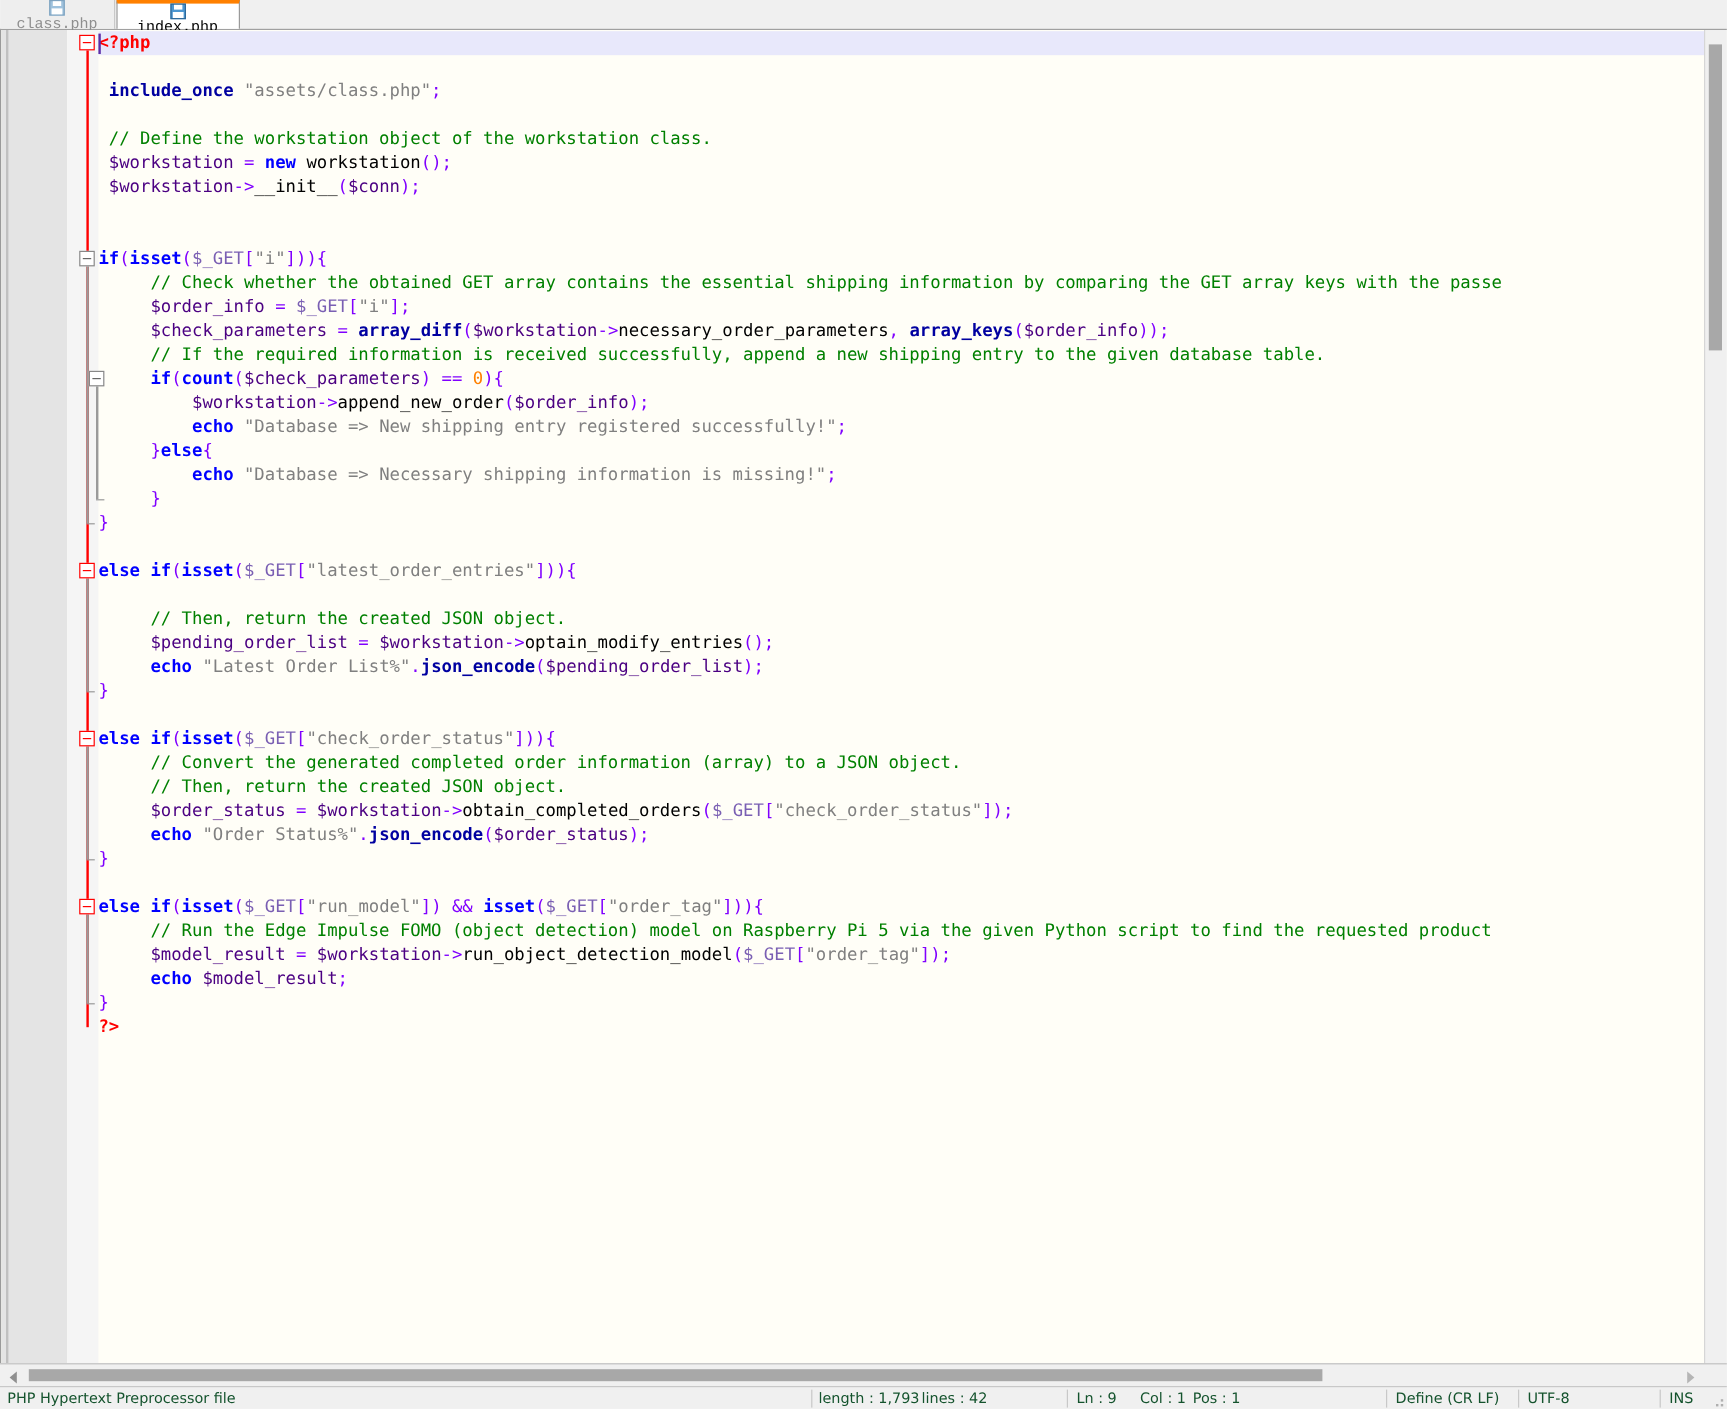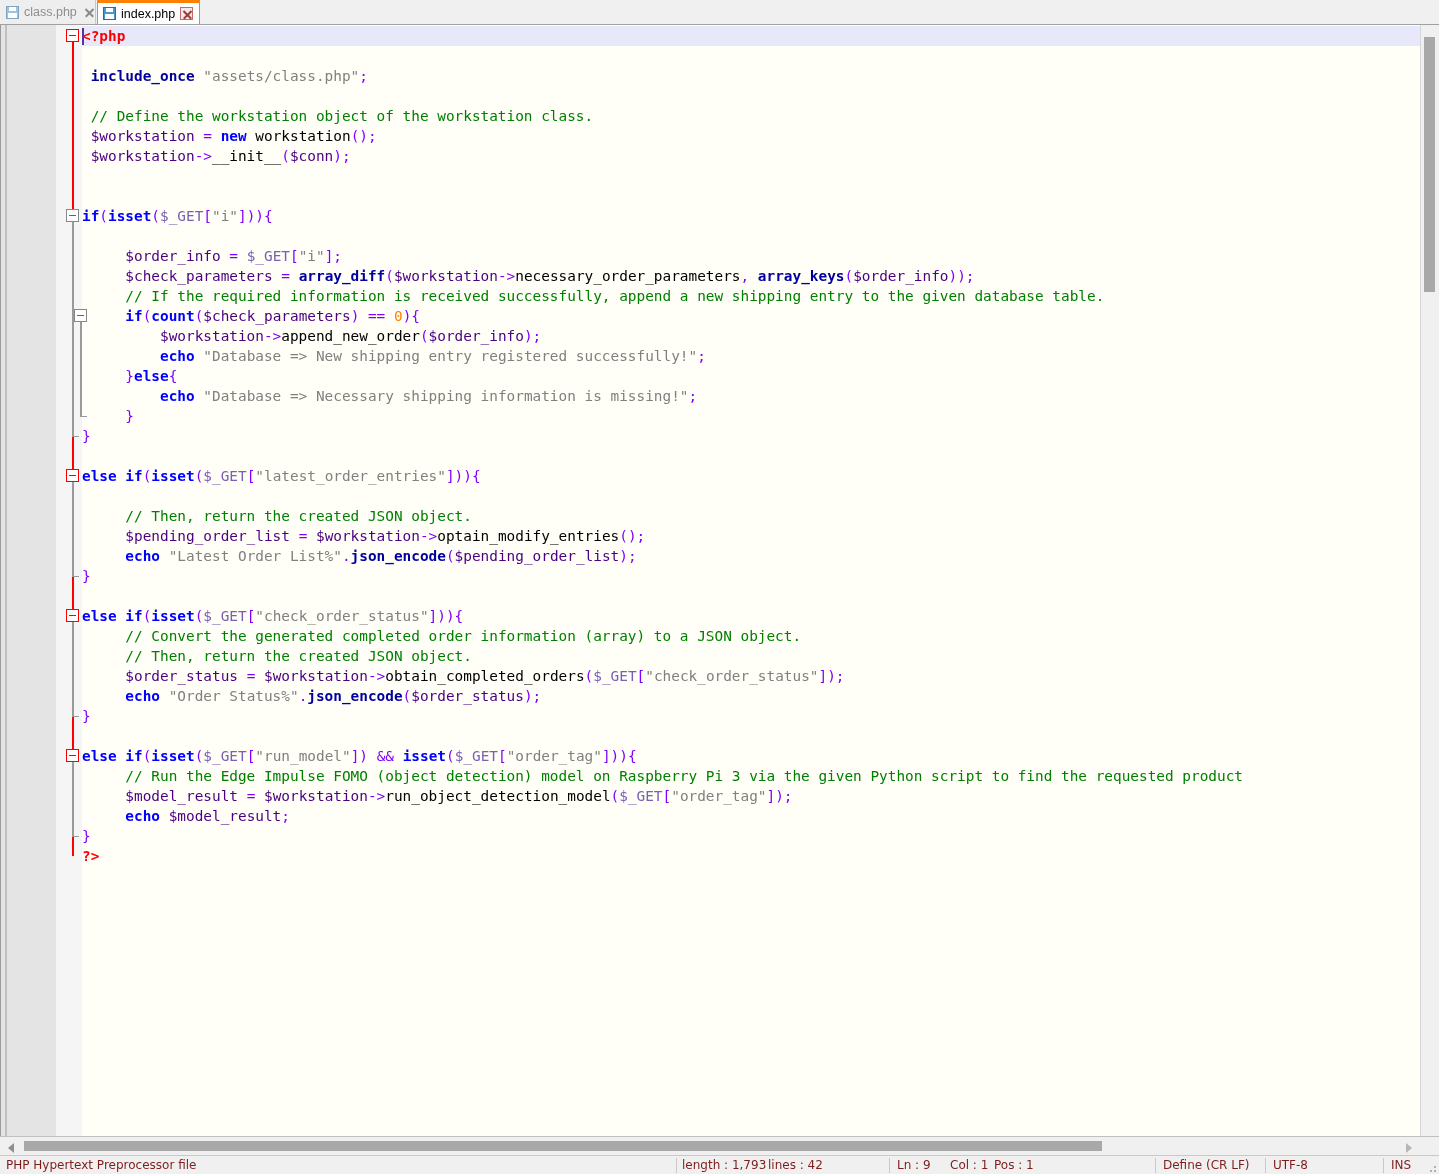--- a/index.html
+++ b/index.html
@@ -15,24 +15,25 @@
     position:absolute;left:0;top:0;width:1439px;height:25px;
     background:#f0f0f0;
     border-bottom:1px solid #a0a0a0;
     box-sizing:border-box;
   }
   .tab{
     position:absolute;top:0;height:24px;
     display:flex;align-items:center;
     box-sizing:border-box;
     padding:0 6px 0 5px;
-    font-family:Liberation Sans, sans-serif;
+    font-family:Liberation Mono, monospace;
     font-size:12.5px;
     cursor:default;
     user-select:none;
+    flex-direction:column;
   }
   .tab.inactive{
     left:1px;width:95px;
     background:#eeeeee;
     border-right:1px solid #c8c8c8;
     color:#8e8e8e;
   }
   .tab.active{
     left:97px;width:103px;
     background:#ffffff;
@@ -171,21 +172,21 @@
     border-top:5px solid transparent;border-bottom:5px solid transparent;
     border-left:6px solid #b5b5b5;
   }
   
   #statusbar{
     position:absolute;left:0;top:1155px;width:1439px;height:19px;
     background:#f0f0f0;
     border-top:1px solid #c8c8c8;
     box-sizing:border-box;
     font-family:"DejaVu Sans",sans-serif;
-    font-size:12px;color:#7f1d1d;
+    font-size:12px;color:#14532d;
   }
   .sb-cell{
     position:absolute;top:0;height:18px;line-height:18px;
     padding-left:6px;white-space:nowrap;
     box-sizing:border-box;
   }
   .sb-div{position:absolute;top:2px;width:1px;height:15px;background:#c8c8c8;}
   #grip{
     position:absolute;right:2px;bottom:1px;width:12px;height:12px;
   }
@@ -274,21 +275,21 @@
       <div class="code" style="top: 1px;"><span class="t-tag">&lt;?php</span></div>
       <div class="code" style="top: 21px;"></div>
       <div class="code" style="top: 41px;"><span class="t-def"> </span><span class="t-fn">include_once</span><span class="t-def"> </span><span class="t-str">"assets/class.php"</span><span class="t-op">;</span></div>
       <div class="code" style="top: 61px;"></div>
       <div class="code" style="top: 81px;"><span class="t-def"> </span><span class="t-com">// Define the workstation object of the workstation class.</span></div>
       <div class="code" style="top: 101px;"><span class="t-def"> </span><span class="t-var">$workstation</span><span class="t-def"> </span><span class="t-op">=</span><span class="t-def"> </span><span class="t-kw">new</span><span class="t-def"> workstation</span><span class="t-op">();</span></div>
       <div class="code" style="top: 121px;"><span class="t-def"> </span><span class="t-var">$workstation</span><span class="t-op">-&gt;</span><span class="t-def">__init__</span><span class="t-op">(</span><span class="t-var">$conn</span><span class="t-op">);</span></div>
       <div class="code" style="top: 141px;"></div>
       <div class="code" style="top: 161px;"></div>
       <div class="code" style="top: 181px;"><span class="t-kw">if</span><span class="t-op">(</span><span class="t-kw">isset</span><span class="t-op">(</span><span class="t-gv">$_GET</span><span class="t-op">[</span><span class="t-str">"i"</span><span class="t-op">])){</span></div>
-      <div class="code" style="top: 201px;"><span class="t-def">     </span></div>
+      <div class="code" style="top: 201px;"><span class="t-def">     </span><span class="t-com">// Check whether the obtained GET array contains the essential shipping information by comparing the GET array keys with the passe</span></div>
       <div class="code" style="top: 221px;"><span class="t-def">     </span><span class="t-var">$order_info</span><span class="t-def"> </span><span class="t-op">=</span><span class="t-def"> </span><span class="t-gv">$_GET</span><span class="t-op">[</span><span class="t-str">"i"</span><span class="t-op">];</span></div>
       <div class="code" style="top: 241px;"><span class="t-def">     </span><span class="t-var">$check_parameters</span><span class="t-def"> </span><span class="t-op">=</span><span class="t-def"> </span><span class="t-fn">array_diff</span><span class="t-op">(</span><span class="t-var">$workstation</span><span class="t-op">-&gt;</span><span class="t-def">necessary_order_parameters</span><span class="t-op">, </span><span class="t-fn">array_keys</span><span class="t-op">(</span><span class="t-var">$order_info</span><span class="t-op">));</span></div>
       <div class="code" style="top: 261px;"><span class="t-def">     </span><span class="t-com">// If the required information is received successfully, append a new shipping entry to the given database table.</span></div>
       <div class="code" style="top: 281px;"><span class="t-def">     </span><span class="t-kw">if</span><span class="t-op">(</span><span class="t-kw">count</span><span class="t-op">(</span><span class="t-var">$check_parameters</span><span class="t-op">) </span><span class="t-op">==</span><span class="t-def"> </span><span class="t-num">0</span><span class="t-op">){</span></div>
       <div class="code" style="top: 301px;"><span class="t-def">         </span><span class="t-var">$workstation</span><span class="t-op">-&gt;</span><span class="t-def">append_new_order</span><span class="t-op">(</span><span class="t-var">$order_info</span><span class="t-op">);</span></div>
       <div class="code" style="top: 321px;"><span class="t-def">         </span><span class="t-kw">echo</span><span class="t-def"> </span><span class="t-str">"Database =&gt; New shipping entry registered successfully!"</span><span class="t-op">;</span></div>
       <div class="code" style="top: 341px;"><span class="t-def">     </span><span class="t-op">}</span><span class="t-kw">else</span><span class="t-op">{</span></div>
       <div class="code" style="top: 361px;"><span class="t-def">         </span><span class="t-kw">echo</span><span class="t-def"> </span><span class="t-str">"Database =&gt; Necessary shipping information is missing!"</span><span class="t-op">;</span></div>
       <div class="code" style="top: 381px;"><span class="t-def">     </span><span class="t-op">}</span></div>
       <div class="code" style="top: 401px;"><span class="t-op">}</span></div>
@@ -301,21 +302,21 @@
       <div class="code" style="top: 541px;"><span class="t-op">}</span></div>
       <div class="code" style="top: 561px;"></div>
       <div class="code" style="top: 581px;"><span class="t-kw">else if</span><span class="t-op">(</span><span class="t-kw">isset</span><span class="t-op">(</span><span class="t-gv">$_GET</span><span class="t-op">[</span><span class="t-str">"check_order_status"</span><span class="t-op">])){</span></div>
       <div class="code" style="top: 601px;"><span class="t-def">     </span><span class="t-com">// Convert the generated completed order information (array) to a JSON object.</span></div>
       <div class="code" style="top: 621px;"><span class="t-def">     </span><span class="t-com">// Then, return the created JSON object.</span></div>
       <div class="code" style="top: 641px;"><span class="t-def">     </span><span class="t-var">$order_status</span><span class="t-def"> </span><span class="t-op">=</span><span class="t-def"> </span><span class="t-var">$workstation</span><span class="t-op">-&gt;</span><span class="t-def">obtain_completed_orders</span><span class="t-op">(</span><span class="t-gv">$_GET</span><span class="t-op">[</span><span class="t-str">"check_order_status"</span><span class="t-op">]);</span></div>
       <div class="code" style="top: 661px;"><span class="t-def">     </span><span class="t-kw">echo</span><span class="t-def"> </span><span class="t-str">"Order Status%"</span><span class="t-op">.</span><span class="t-fn">json_encode</span><span class="t-op">(</span><span class="t-var">$order_status</span><span class="t-op">);</span></div>
       <div class="code" style="top: 681px;"><span class="t-op">}</span></div>
       <div class="code" style="top: 701px;"></div>
       <div class="code" style="top: 721px;"><span class="t-kw">else if</span><span class="t-op">(</span><span class="t-kw">isset</span><span class="t-op">(</span><span class="t-gv">$_GET</span><span class="t-op">[</span><span class="t-str">"run_model"</span><span class="t-op">]) </span><span class="t-op">&amp;&amp;</span><span class="t-def"> </span><span class="t-kw">isset</span><span class="t-op">(</span><span class="t-gv">$_GET</span><span class="t-op">[</span><span class="t-str">"order_tag"</span><span class="t-op">])){</span></div>
-      <div class="code" style="top: 741px;"><span class="t-def">     </span><span class="t-com">// Run the Edge Impulse FOMO (object detection) model on Raspberry Pi 3 via the given Python script to find the requested product</span></div>
+      <div class="code" style="top: 741px;"><span class="t-def">     </span><span class="t-com">// Run the Edge Impulse FOMO (object detection) model on Raspberry Pi 5 via the given Python script to find the requested product</span></div>
       <div class="code" style="top: 761px;"><span class="t-def">     </span><span class="t-var">$model_result</span><span class="t-def"> </span><span class="t-op">=</span><span class="t-def"> </span><span class="t-var">$workstation</span><span class="t-op">-&gt;</span><span class="t-def">run_object_detection_model</span><span class="t-op">(</span><span class="t-gv">$_GET</span><span class="t-op">[</span><span class="t-str">"order_tag"</span><span class="t-op">]);</span></div>
       <div class="code" style="top: 781px;"><span class="t-def">     </span><span class="t-kw">echo</span><span class="t-def"> </span><span class="t-var">$model_result</span><span class="t-op">;</span></div>
       <div class="code" style="top: 801px;"><span class="t-op">}</span></div>
       <div class="code" style="top: 821px;"><span class="t-tag">?&gt;</span></div>
     </div>
   <div id="foldmarks">
       <div class="foldline red" style="left: 71px; top: 16px; height: 815px;"></div>
       <div class="foldline gray" style="left: 71px; top: 196px; height: 215px;"></div>
       <div class="foldtick" style="left: 71px; top: 411px;"></div>
       <div class="foldline gray" style="left: 79px; top: 296px; height: 95px;"></div>

